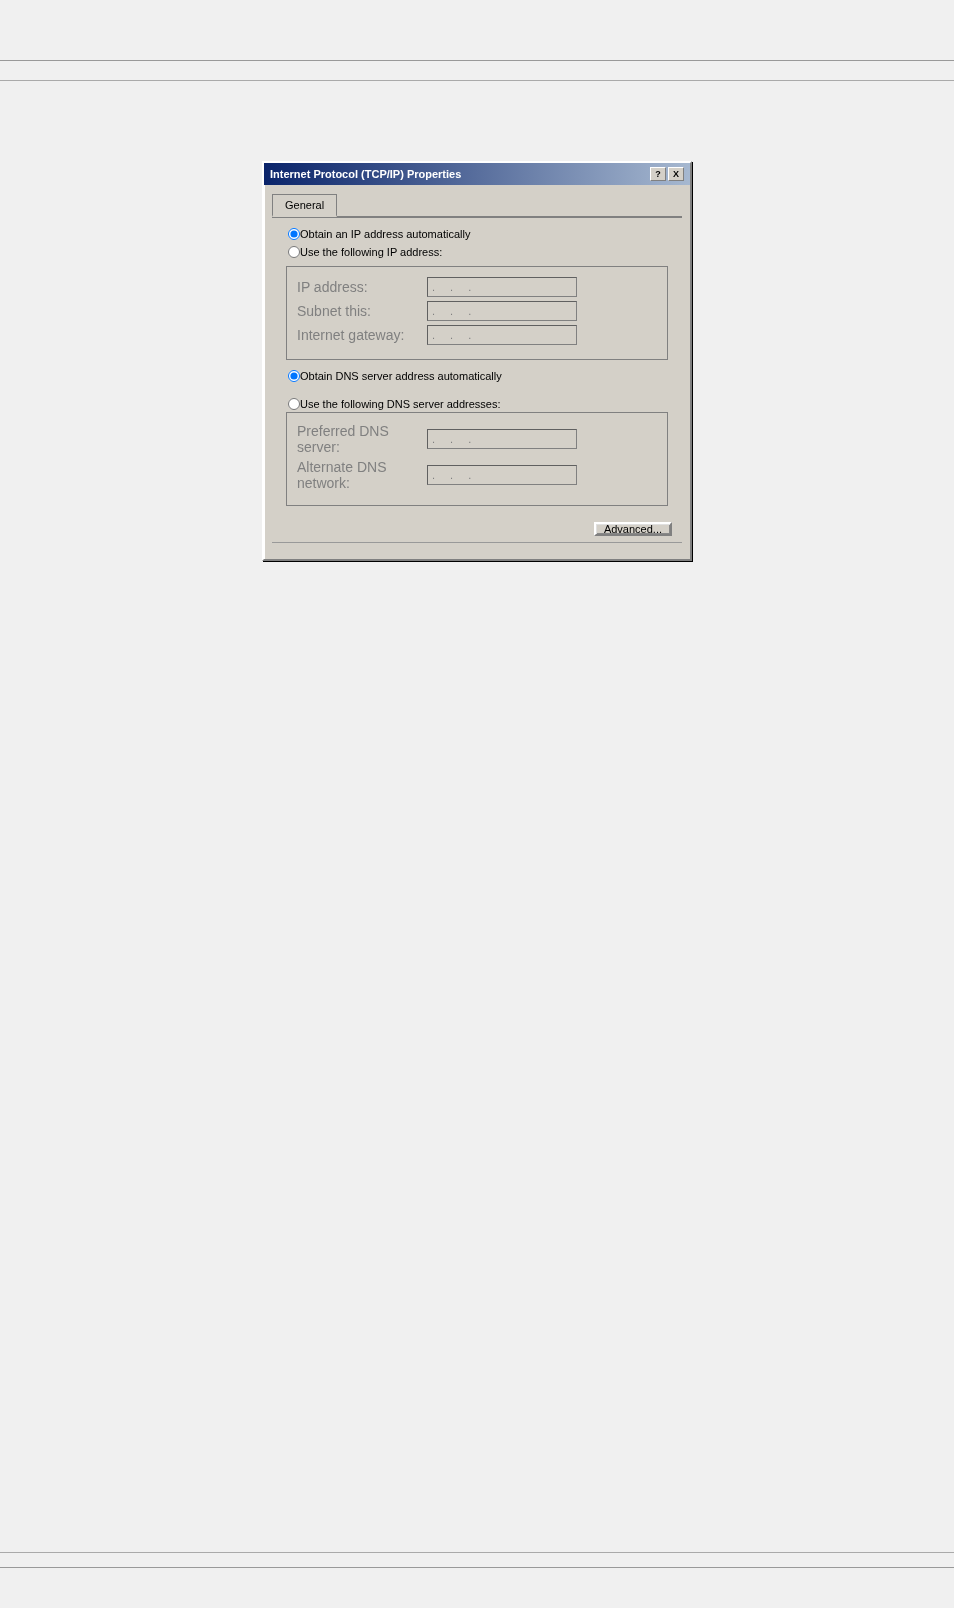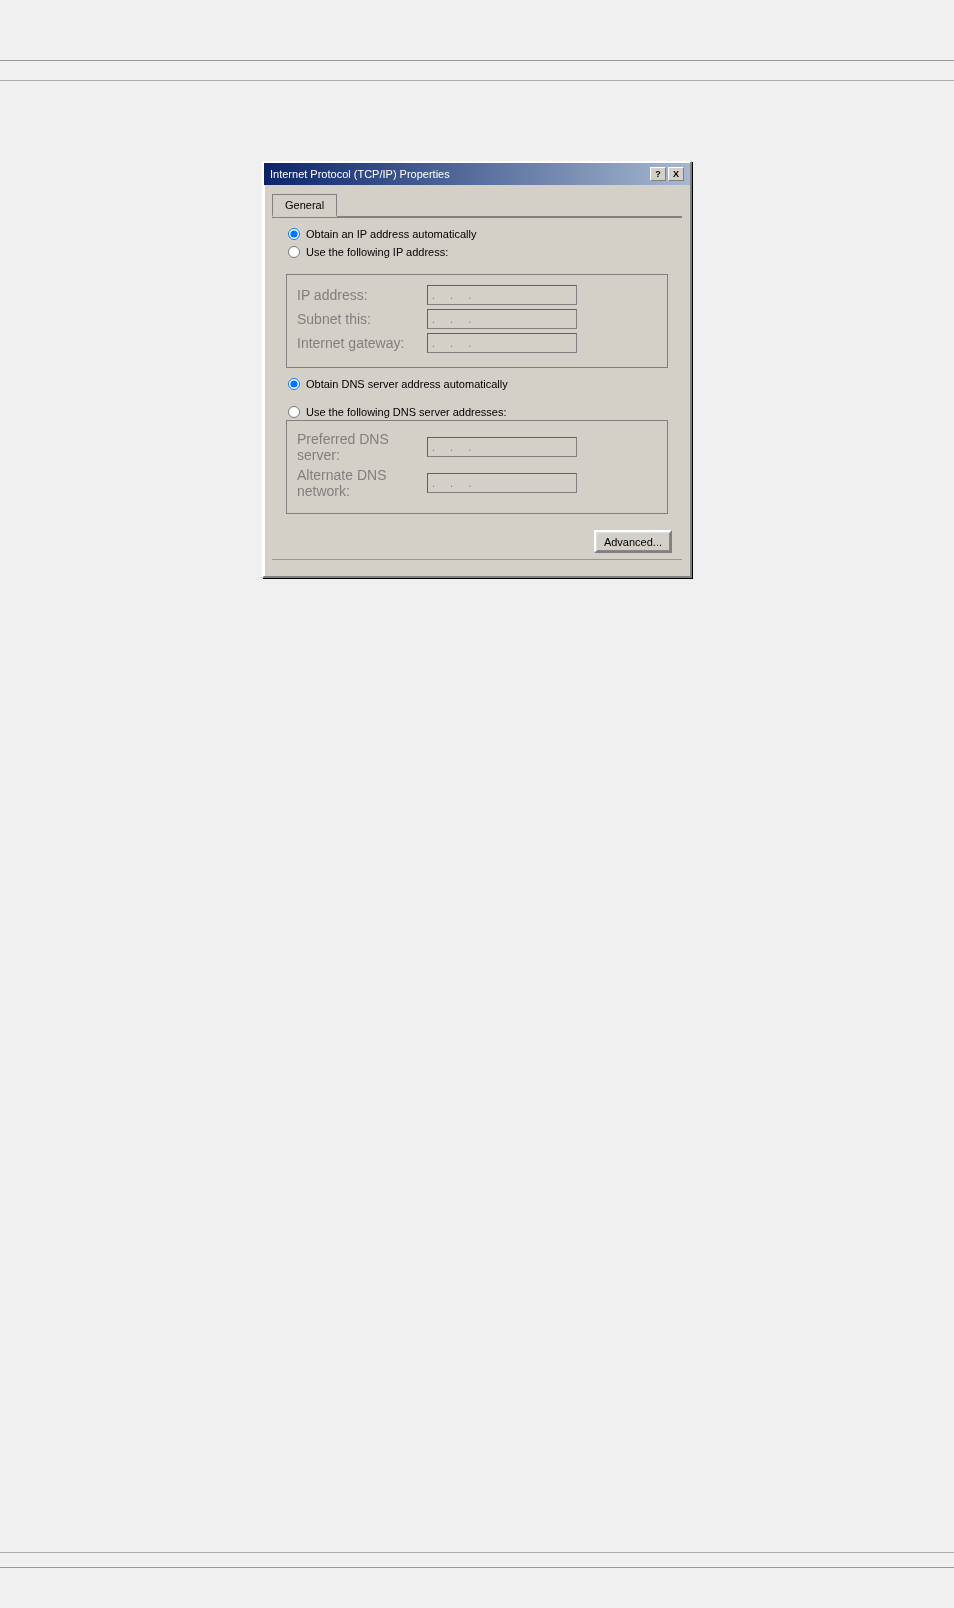--- a/index.html
+++ b/index.html
@@ -44,21 +44,21 @@
       align-items: center;
       justify-content: space-between;
       font-weight: bold;
       font-size: 11px;
       height: 22px;
     }
 
     .title-bar-text {
       color: white;
       font-size: 11px;
-      font-weight: normal;
+      font-weight: bold;
     }
 
     .title-bar-controls {
       display: flex;
       gap: 2px;
       align-items: center;
     }
 
     .title-btn {
       width: 16px;
@@ -112,21 +112,21 @@
       line-height: 1.5;
     }
 
     .section {
       margin: 0 6px 10px 6px;
     }
 
     .radio-row {
       display: flex;
       align-items: flex-end;
-      gap: 6px;
+      gap: 0;
       margin: 6px 10px;
       font-size: 11px;
     }
 
     .radio-input {
       width: 12px;
       height: 12px;
       margin: 0;
     }
 
@@ -186,21 +186,21 @@
     }
 
     .advanced-area {
       display: flex;
       justify-content: flex-end;
       padding: 6px 10px 6px 10px;
     }
 
     .btn {
       min-width: 72px;
-      height: 23px;
+      height: 14px;
       background: #d4d0c8;
       border: 2px solid #fff;
       border-right-color: #808080;
       border-bottom-color: #808080;
       font-size: 11px;
       cursor: pointer;
       padding: 0 8px;
       font-family: 'Tahoma', Arial, sans-serif;
       display: flex;
       align-items: center;
@@ -252,21 +252,21 @@
 
 
       <div class="section">
 
         <div class="radio-row">
           <input type="radio" class="radio-input" name="ip-mode" checked="" style="">
           <label>Obtain an IP address automatically</label>
         </div>
 
         <div style="position:relative; margin: 4px 0 0 0;">
-          <div class="radio-row" style="margin-bottom:16px; margin-left:10px;">
+          <div class="radio-row" style="margin-bottom:8px; margin-left:10px;">
             <input type="radio" class="radio-input" name="ip-mode" style="">
             <label>Use the following IP address:</label>
           </div>
           <div class="group-box">
 
             <div class="field-row">
               <span class="field-label">IP address:</span>
               <div class="field-input">
                 <span class="field-input-dots">. . .</span>
               </div>

